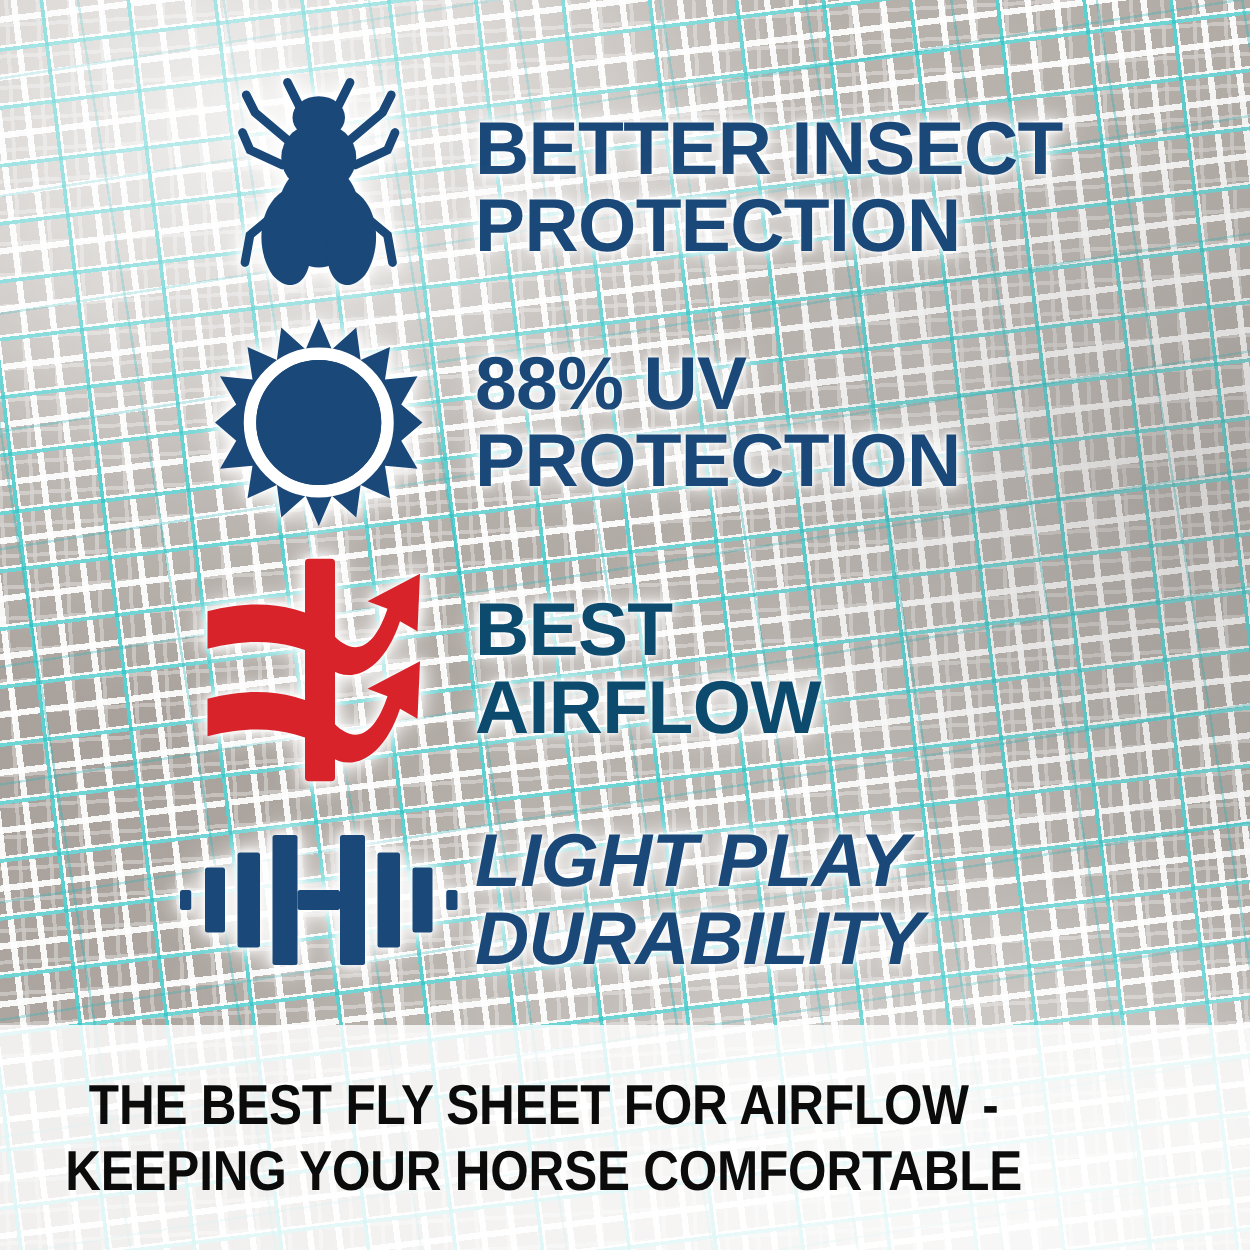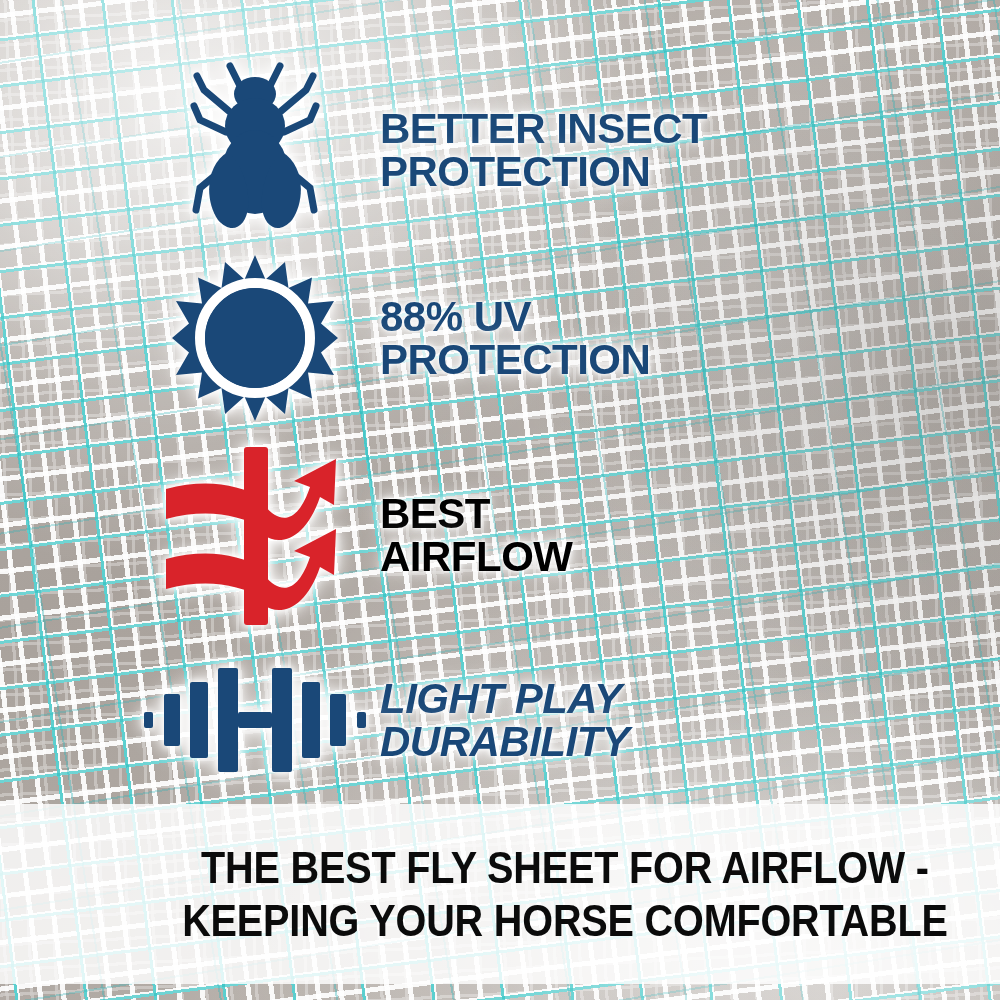--- a/index.html
+++ b/index.html
@@ -125,26 +125,26 @@
       radial-gradient(ellipse 70% 45% at 20% 8%, rgba(255,255,255,0.60) 0%, rgba(255,255,255,0) 70%),
       radial-gradient(ellipse 55% 40% at 85% 95%, rgba(255,255,255,0.45) 0%, rgba(255,255,255,0) 70%),
       radial-gradient(ellipse 60% 50% at 95% 38%, rgba(120,116,112,0.30) 0%, rgba(120,116,112,0) 70%);
   }
 
   
   .banner {
     position: absolute;
     left: 0;
     right: 0;
-    bottom: 16px;
+    bottom: 0;
     height: 180px;
     background: rgba(255,255,255,0.82);
     display: flex;
     align-items: center;
-    justify-content: flex-end;
+    justify-content: flex-start;
   }
   .banner-text {
     text-align: center;
     color: #0b0b0b;
     font-family: "Liberation Sans Narrow", "Liberation Sans", sans-serif;
     font-weight: 700;
     font-size: 45px;
     line-height: 1.18;
     letter-spacing: -0.2px;
     transform: scaleX(0.88);
@@ -170,32 +170,32 @@
   .feature-icon {
     width: 250px;
     flex: 0 0 250px;
     display: flex;
     align-items: center;
     justify-content: center;
   }
   .feature-label {
     flex: 1 1 auto;
     font-weight: 700;
-    font-size: 42px;
+    font-size: 60px;
     line-height: 1.03;
     letter-spacing: -0.5px;
     white-space: pre-line;
     text-shadow:
        0 0 14px rgba(255,255,255,0.98),
        0 0 26px rgba(255,255,255,0.95),
        0 0 6px rgba(255,255,255,1),
        0 0 3px rgba(255,255,255,1);
   }
   .navy  { color: #1a4878; }
-  .red   { color: #000000; }
+  .red   { color: #0c4a6e; }
 
   
   #row-insect     { top: 60px;  height: 180px; }
   #row-uv         { top: 248px; height: 180px; }
   #row-airflow    { top: 440px; height: 190px; }
   #row-durability { top: 640px; height: 160px; font-style: italic; }
 
   
   .icon-svg {
     display: block;

